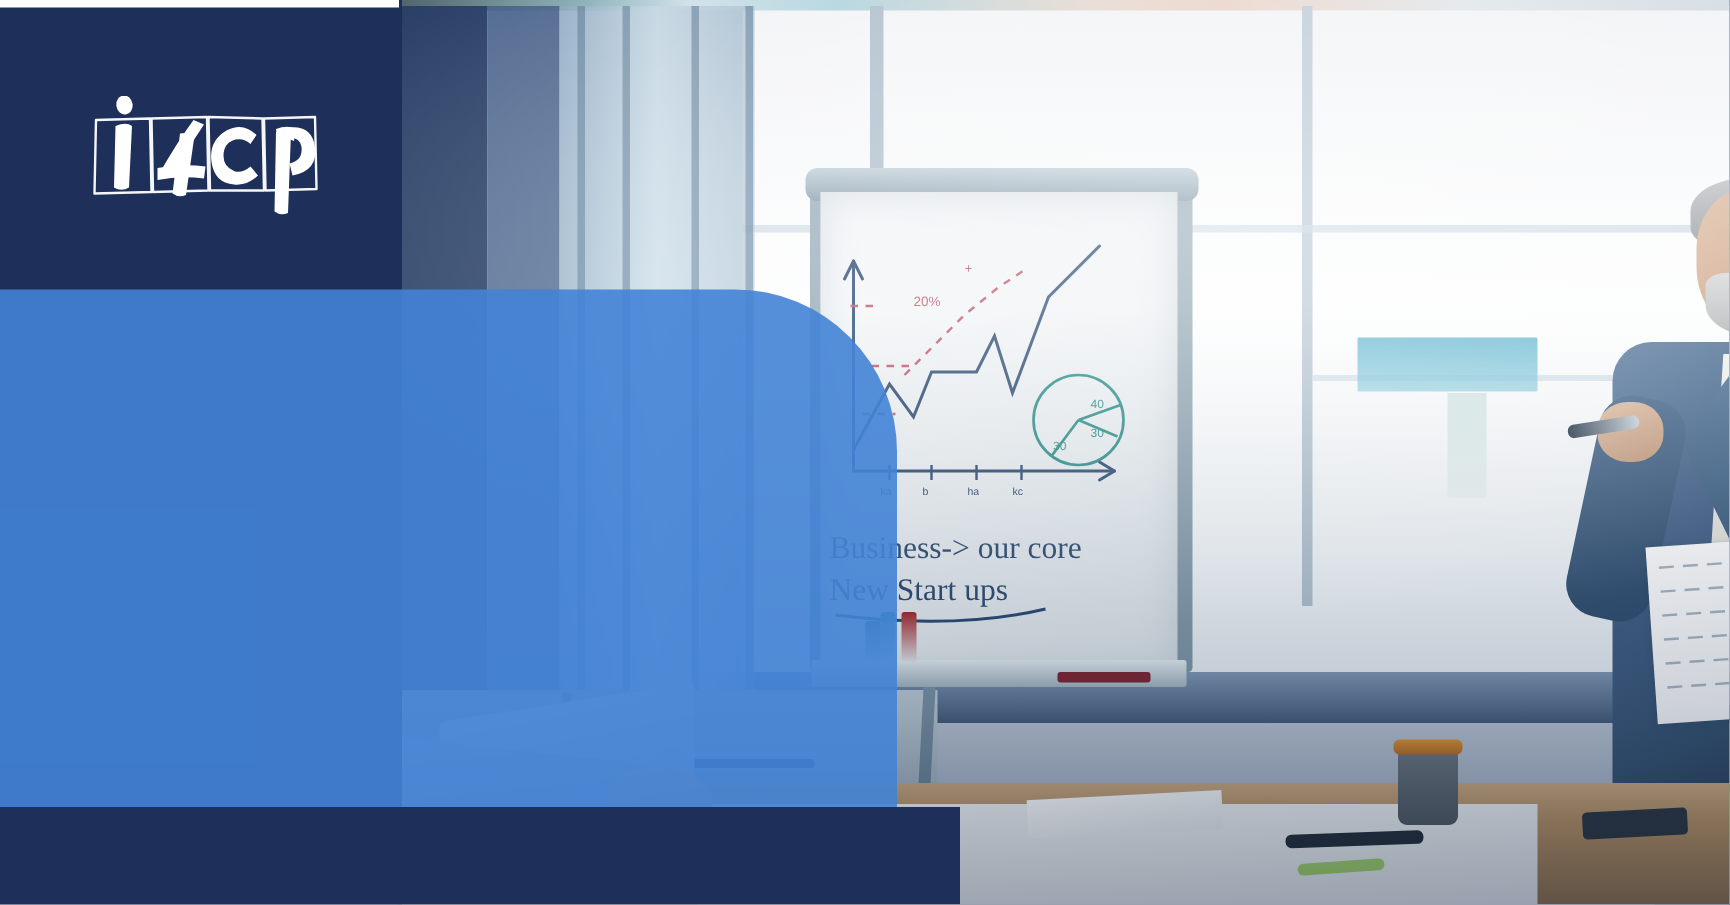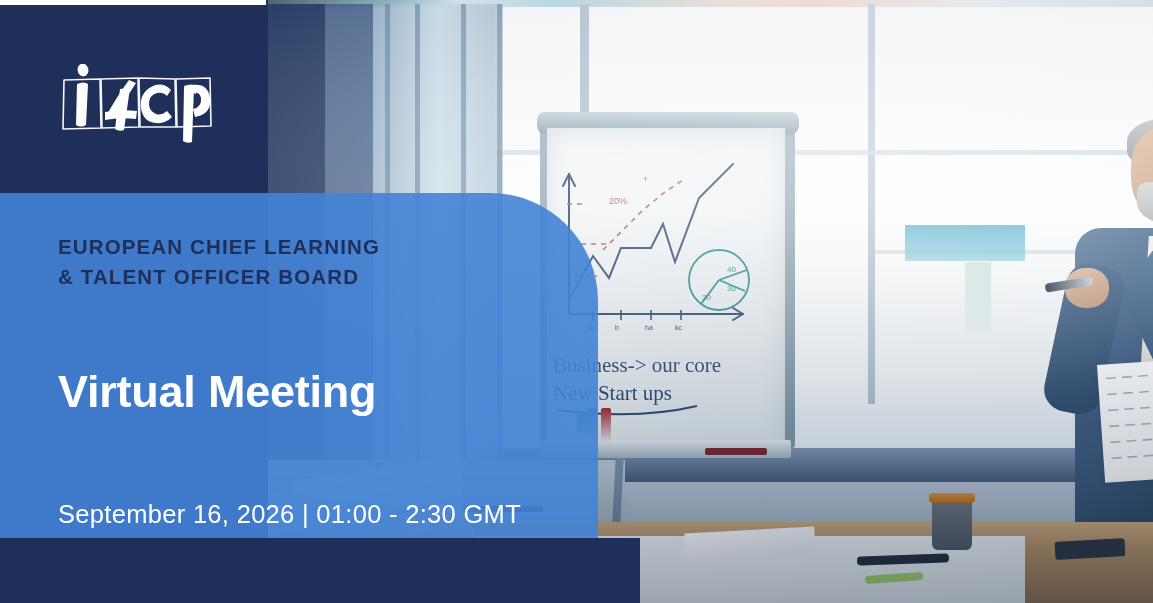--- a/index.html
+++ b/index.html
@@ -409,22 +409,14 @@
       <path d="M72 24 l-6 42 q-5 2 -9 -1 l5 -40 Z"></path>
       <path d="M48 52 q12 -21 23 -36 l7 3 q-12 18 -22 35 Z"></path>
       <path d="M47 48 q16 -3 32 -1 l-1 8 q-16 -2 -31 1 Z"></path>
       <path d="M113 26 q-9 -9 -20 -3 q-12 7 -10 21 q2 14 15 15 q9 1 16 -6 l-5 -6 q-6 5 -11 3 q-7 -3 -7 -10 q0 -9 8 -11 q6 -1 10 3 Z"></path>
       <path d="M126 22 q8 -3 13 0 l-1 8 q-6 -3 -11 -1 Z"></path>
       <path d="M126 24 q6 -2 10 0 l-2 54 q-5 2 -9 -1 Z"></path>
       <path d="M134 21 q16 -2 18 13 q2 16 -15 19 l-2 -8 q9 -2 8 -11 q-1 -7 -10 -6 Z"></path>
     </g>
   </svg>
 
-  <div class="copy">
-    <h2 class="eyebrow">
-      <span>EUROPEAN CHIEF LEARNING</span>
-      <span>&amp; TALENT OFFICER BOARD</span>
-    </h2>
-    <h1 class="headline">Virtual Meeting</h1>
-    <p class="datetime">September 16, 2026 | 01:00 - 2:30 GMT</p>
-  </div>
 
 </div>
 
 </body></html>

